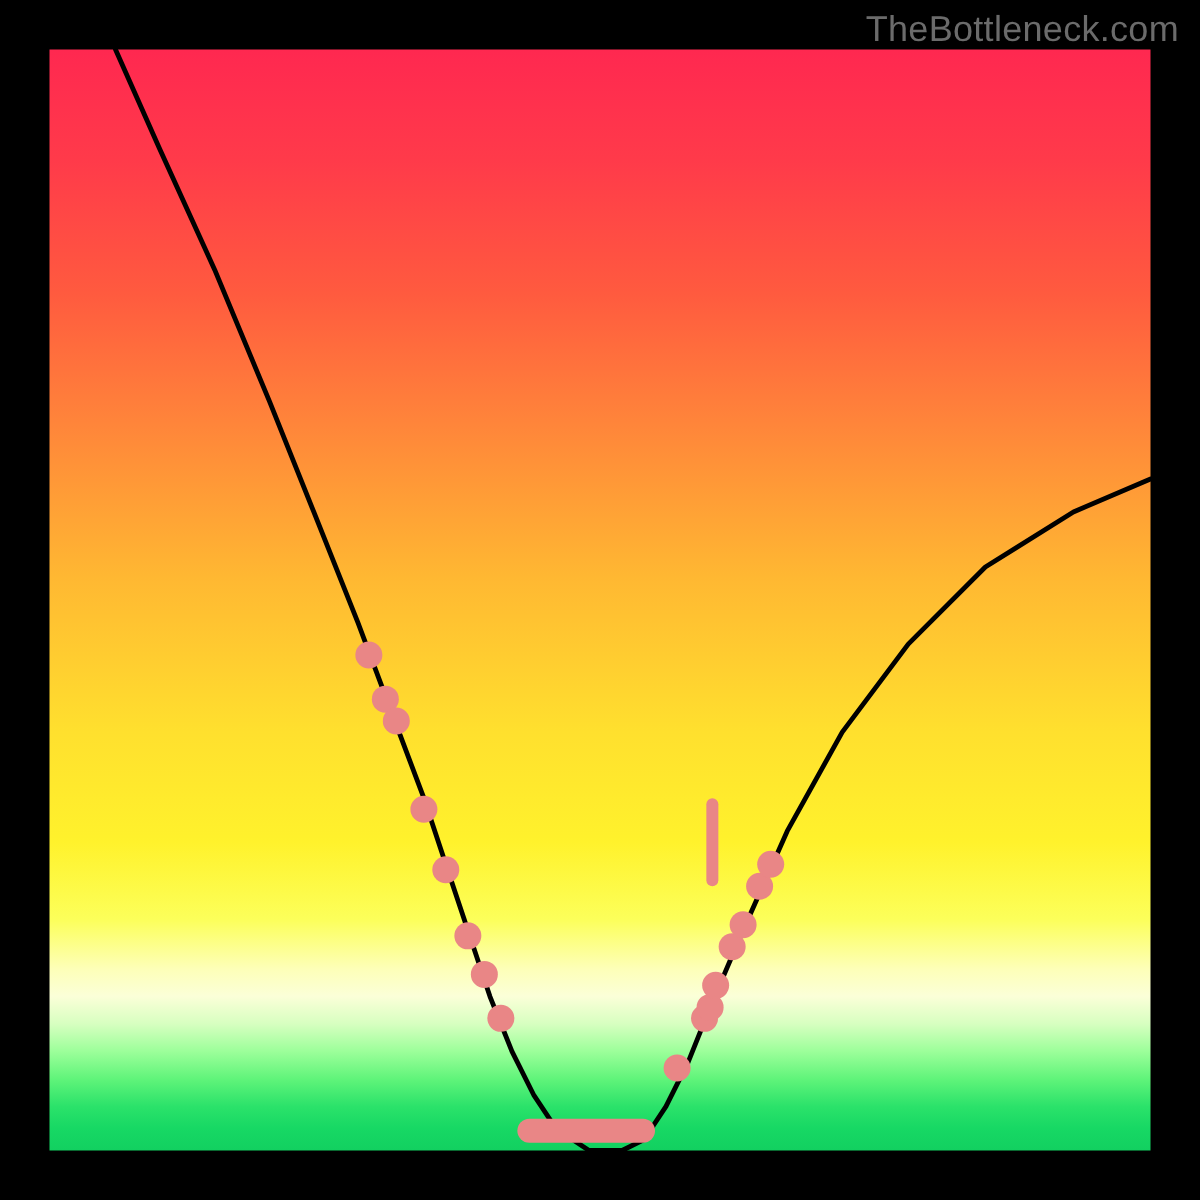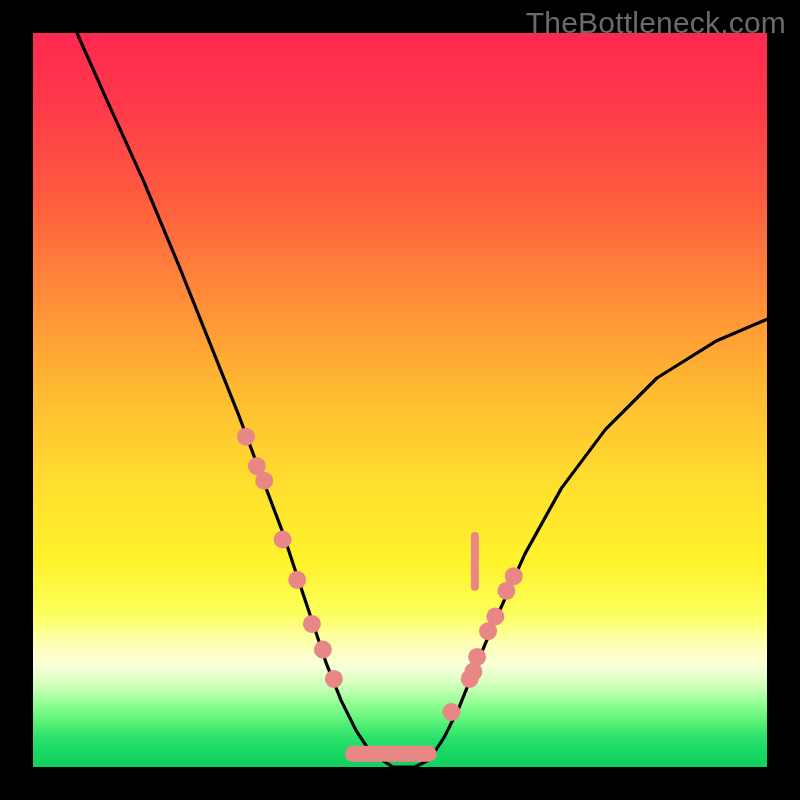--- a/index.html
+++ b/index.html
@@ -42,21 +42,21 @@
       #2be26a 96%,
       #17d864 98%,
       #12d060 100%
     );
   }
   .watermark {
     position: absolute;
     top: 6px;
     right: 14px;
     color: #6b6b6b;
-    font-size: 30px;
+    font-size: 24px;
     font-weight: 500;
     letter-spacing: 0.2px;
     user-select: none;
   }
   svg.curve {
     position: absolute;
     left: 0;
     top: 0;
     width: 734px;
     height: 734px;

